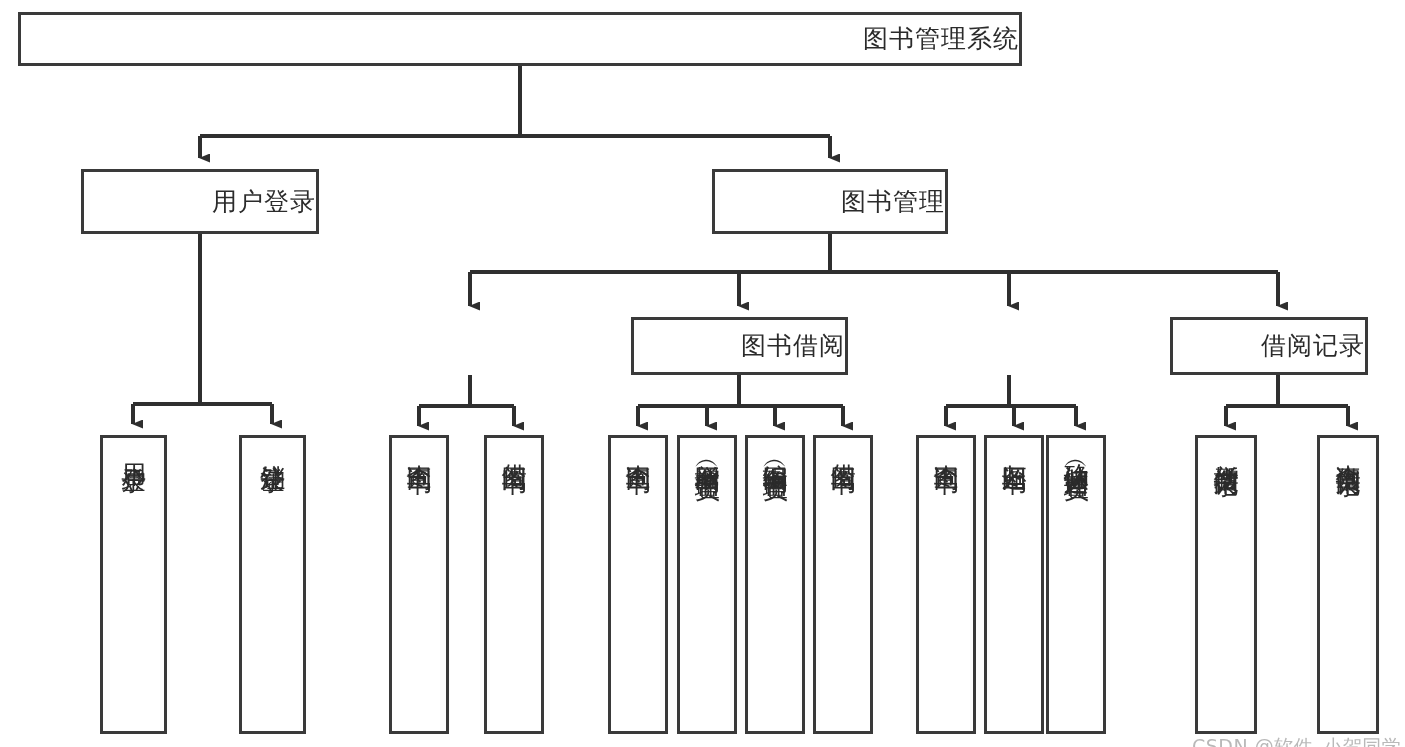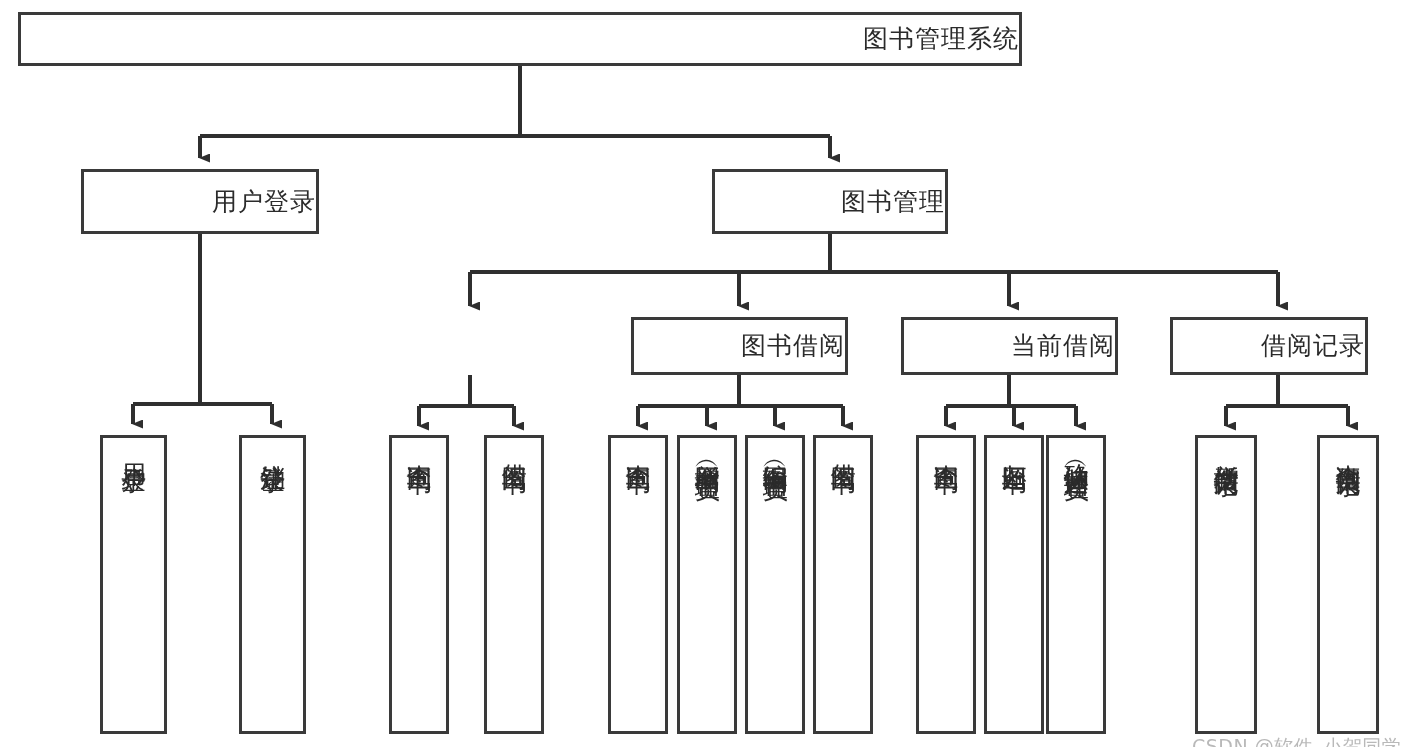--- a/index.html
+++ b/index.html
@@ -130,23 +130,20 @@
 
   <div class="node horizontal" style="left:712px; top:169px; width:236px; height:65px;">
     <span>图书管理</span>
   </div>
 
 
   <div class="node horizontal" style="left:631px; top:317px; width:217px; height:58px;">
     <span>图书借阅</span>
   </div>
 
-  <div class="node horizontal" style="left:901px; top:317px; width:217px; height:58px;">
-    <span>当前借阅</span>
-  </div>
 
   <div class="node horizontal" style="left:1170px; top:317px; width:198px; height:58px;">
     <span>借阅记录</span>
   </div>
 
   <div class="node vertical" style="left:100px; top:435px; width:67px; height:299px;">
     <span class="vlabel">用户登录</span>
   </div>
 
   <div class="node vertical" style="left:239px; top:435px; width:67px; height:299px;">

